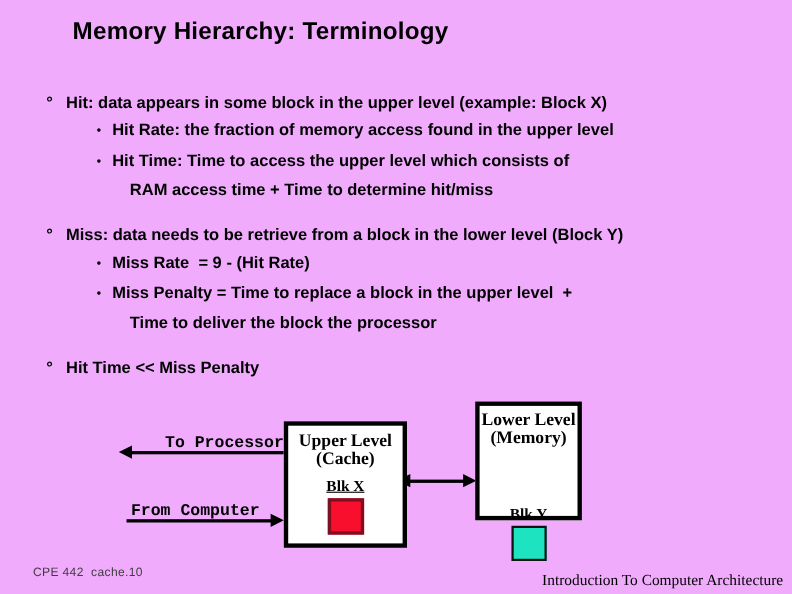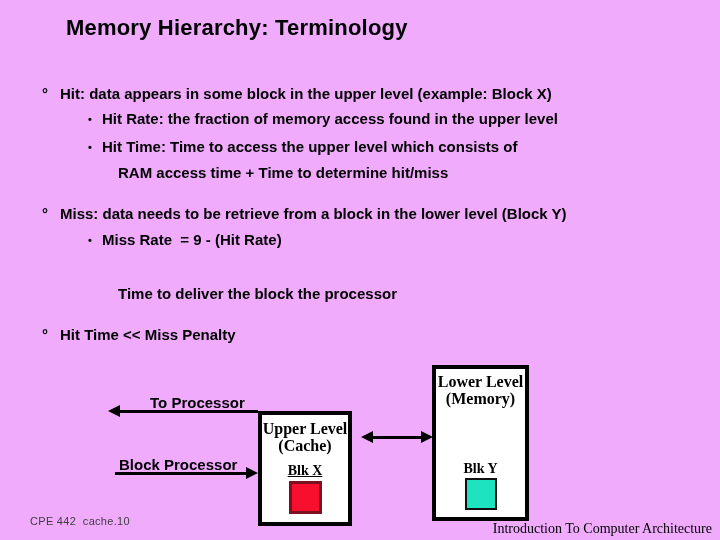--- a/index.html
+++ b/index.html
@@ -23,21 +23,21 @@
   .b2 { top:110px; left:88px; }
   .b3 { top:138px; left:88px; }
   .b4 { top:164px; left:118px; }
   .b5 { top:205px; left:42px; }
   .b6 { top:231px; left:88px; }
   .b7 { top:258px; left:88px; }
   .b8 { top:285px; left:118px; }
   .b9 { top:326px; left:42px; }
 
   
-  .dg-label { position:absolute; font-family:Liberation Sans, sans-serif; font-weight:bold; font-size:15px; white-space:pre; }
+  .dg-label { position:absolute; font-family:Liberation Mono, monospace; font-weight:bold; font-size:15px; white-space:pre; }
   .to-label   { left:150px; top:394px; }
   .from-label { left:119px; top:456px; }
 
   .arrow-line { position:absolute; height:3px; background:#000; }
   .to-line    { left:119px; top:410px; width:139px; }
   .from-line  { left:115px; top:472px; width:133px; }
   .xfer-line  { left:369px; top:436px; width:54px; }
 
   .ah { position:absolute; width:0; height:0; border-top:6px solid transparent; border-bottom:6px solid transparent; }
   .ah-left  { border-right:12px solid #000; }
@@ -45,22 +45,22 @@
   .to-head   { left:108px; top:405px; }
   .from-head { left:246px; top:467px; }
   .xfer-head-l { left:361px; top:431px; }
   .xfer-head-r { left:421px; top:431px; }
 
   .level-box {
     position:absolute; border:4px solid #000; box-sizing:border-box;
     background:#fff; text-align:center;
     font-family:"Liberation Serif", serif; font-weight:bold;
   }
-  .upper-box { left:258px; top:383px; width:94px; height:115px; padding-top:5px;margin-top:28px; }
-  .lower-box { left:432px; top:365px; width:97px;  height:156px; padding-top:4px; }
+  .upper-box { left:258px; top:383px; width:112px; height:115px; padding-top:5px; }
+  .lower-box { left:432px; top:365px; width:97px;  height:108px; padding-top:4px; }
   .box-title, .box-sub { font-size:16px; line-height:17px; white-space:pre; }
   .blk-label { font-size:14px; line-height:15px; white-space:pre; }
   .upper-box .blk-label { margin-top:9px;text-decoration:underline; }
   .lower-box .blk-label { margin-top:54px; }
   .blk-square { box-sizing:border-box; margin:3px auto 0 auto; }
   .blk-x { width:33px; height:33px; border:3px solid #7a1020; }
   .blk-y { width:32px; height:32px; border:2px solid #101010; margin-top:2px; }
 
   
   .footer-left {
@@ -78,30 +78,31 @@
 <div id="stage">
 
   <div class="slide-title">Memory Hierarchy: Terminology</div>
 
   <div class="bline b1"><span class="m1">°</span><span>Hit: data appears in some block in the upper level (example: Block X)</span></div>
   <div class="bline b2"><span class="m2">•</span><span>Hit Rate: the fraction of memory access found in the upper level</span></div>
   <div class="bline b3"><span class="m2">•</span><span>Hit Time: Time to access the upper level which consists of</span></div>
   <div class="bline b4"><span>RAM access time + Time to determine hit/miss</span></div>
   <div class="bline b5"><span class="m1">°</span><span>Miss: data needs to be retrieve from a block in the lower level (Block Y)</span></div>
   <div class="bline b6"><span class="m2">•</span><span>Miss Rate  = 9 - (Hit Rate)</span></div>
+  <div class="bline b7"><span class="m2">•</span><span>Miss Penalty = Time to replace a block in the upper level  +</span></div>
   <div class="bline b8"><span>Time to deliver the block the processor</span></div>
   <div class="bline b9"><span class="m1">°</span><span>Hit Time &lt;&lt; Miss Penalty</span></div>
 
   <div>
 
     <div class="dg-label to-label">To Processor</div>
     <div class="arrow-line to-line"></div>
     <div class="ah ah-left to-head"></div>
 
-    <div class="dg-label from-label">Block Processor</div>
+    <div class="dg-label from-label">From Computer</div>
     <div class="arrow-line from-line"></div>
     <div class="ah ah-right from-head"></div>
 
     <div class="arrow-line xfer-line"></div>
     <div class="ah ah-left xfer-head-l"></div>
     <div class="ah ah-right xfer-head-r"></div>
 
     <div class="level-box upper-box">
       <div class="box-title">Upper Level</div>
       <div class="box-sub">(Cache)</div>

